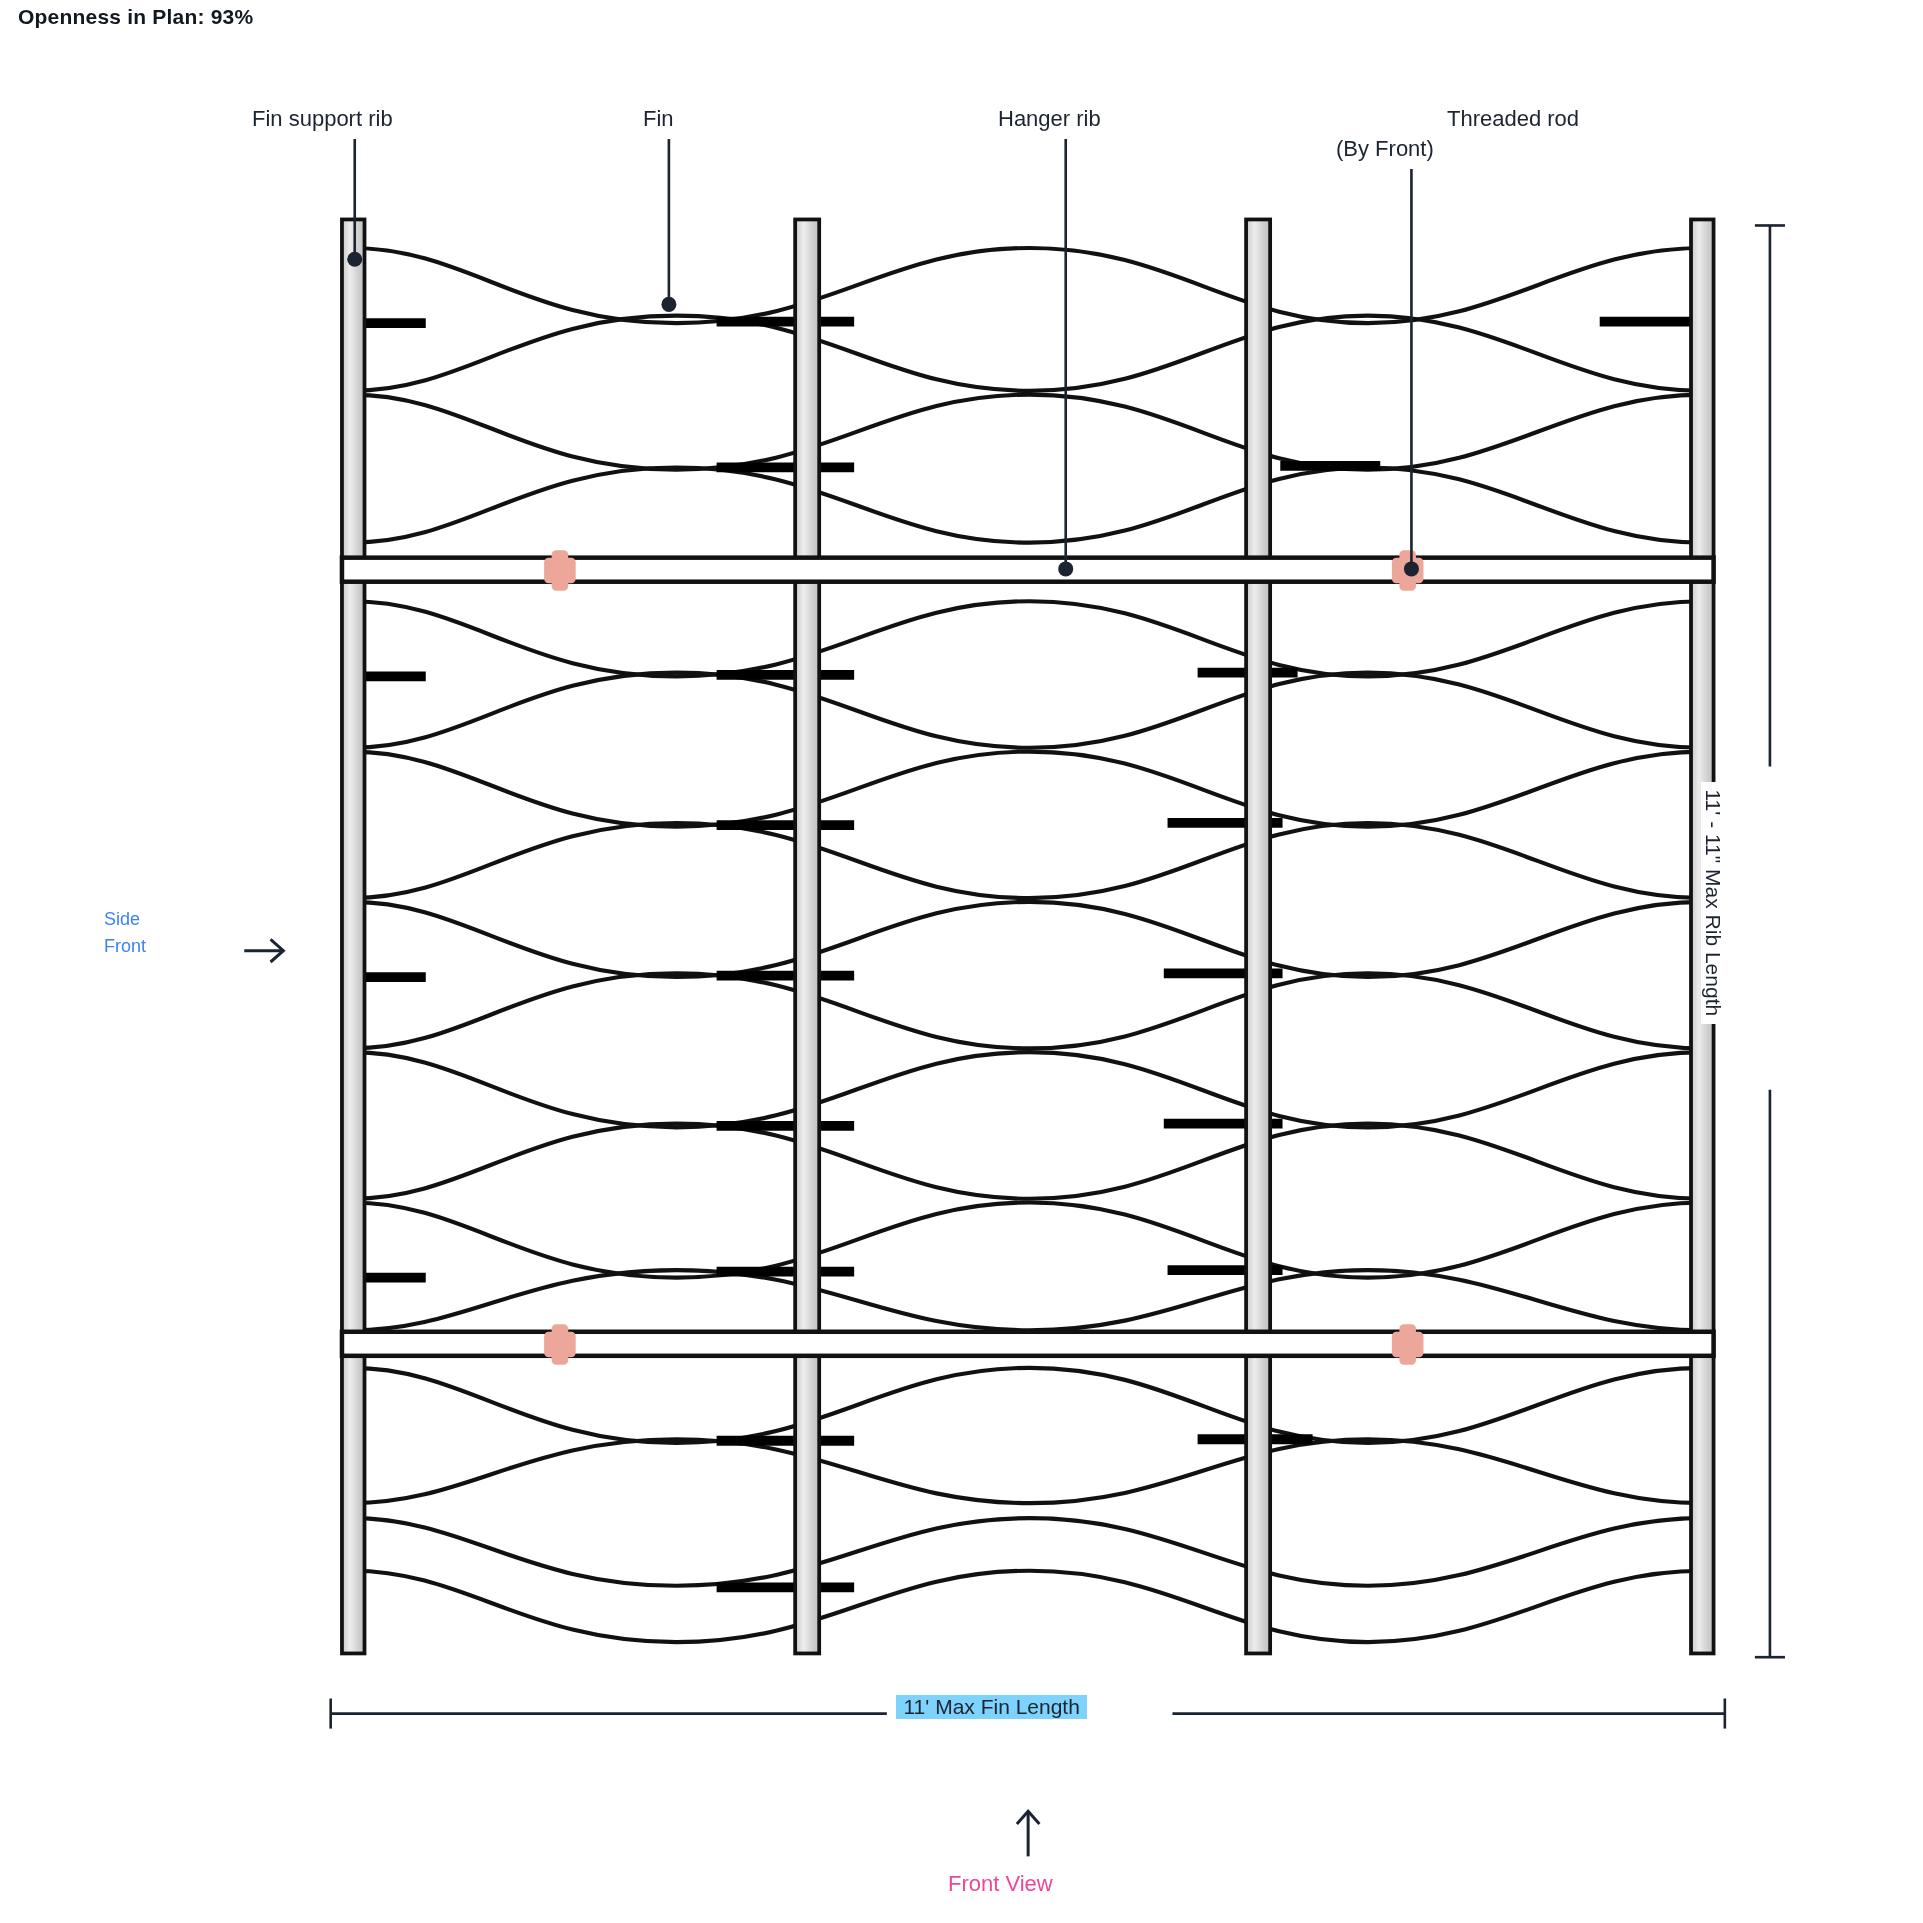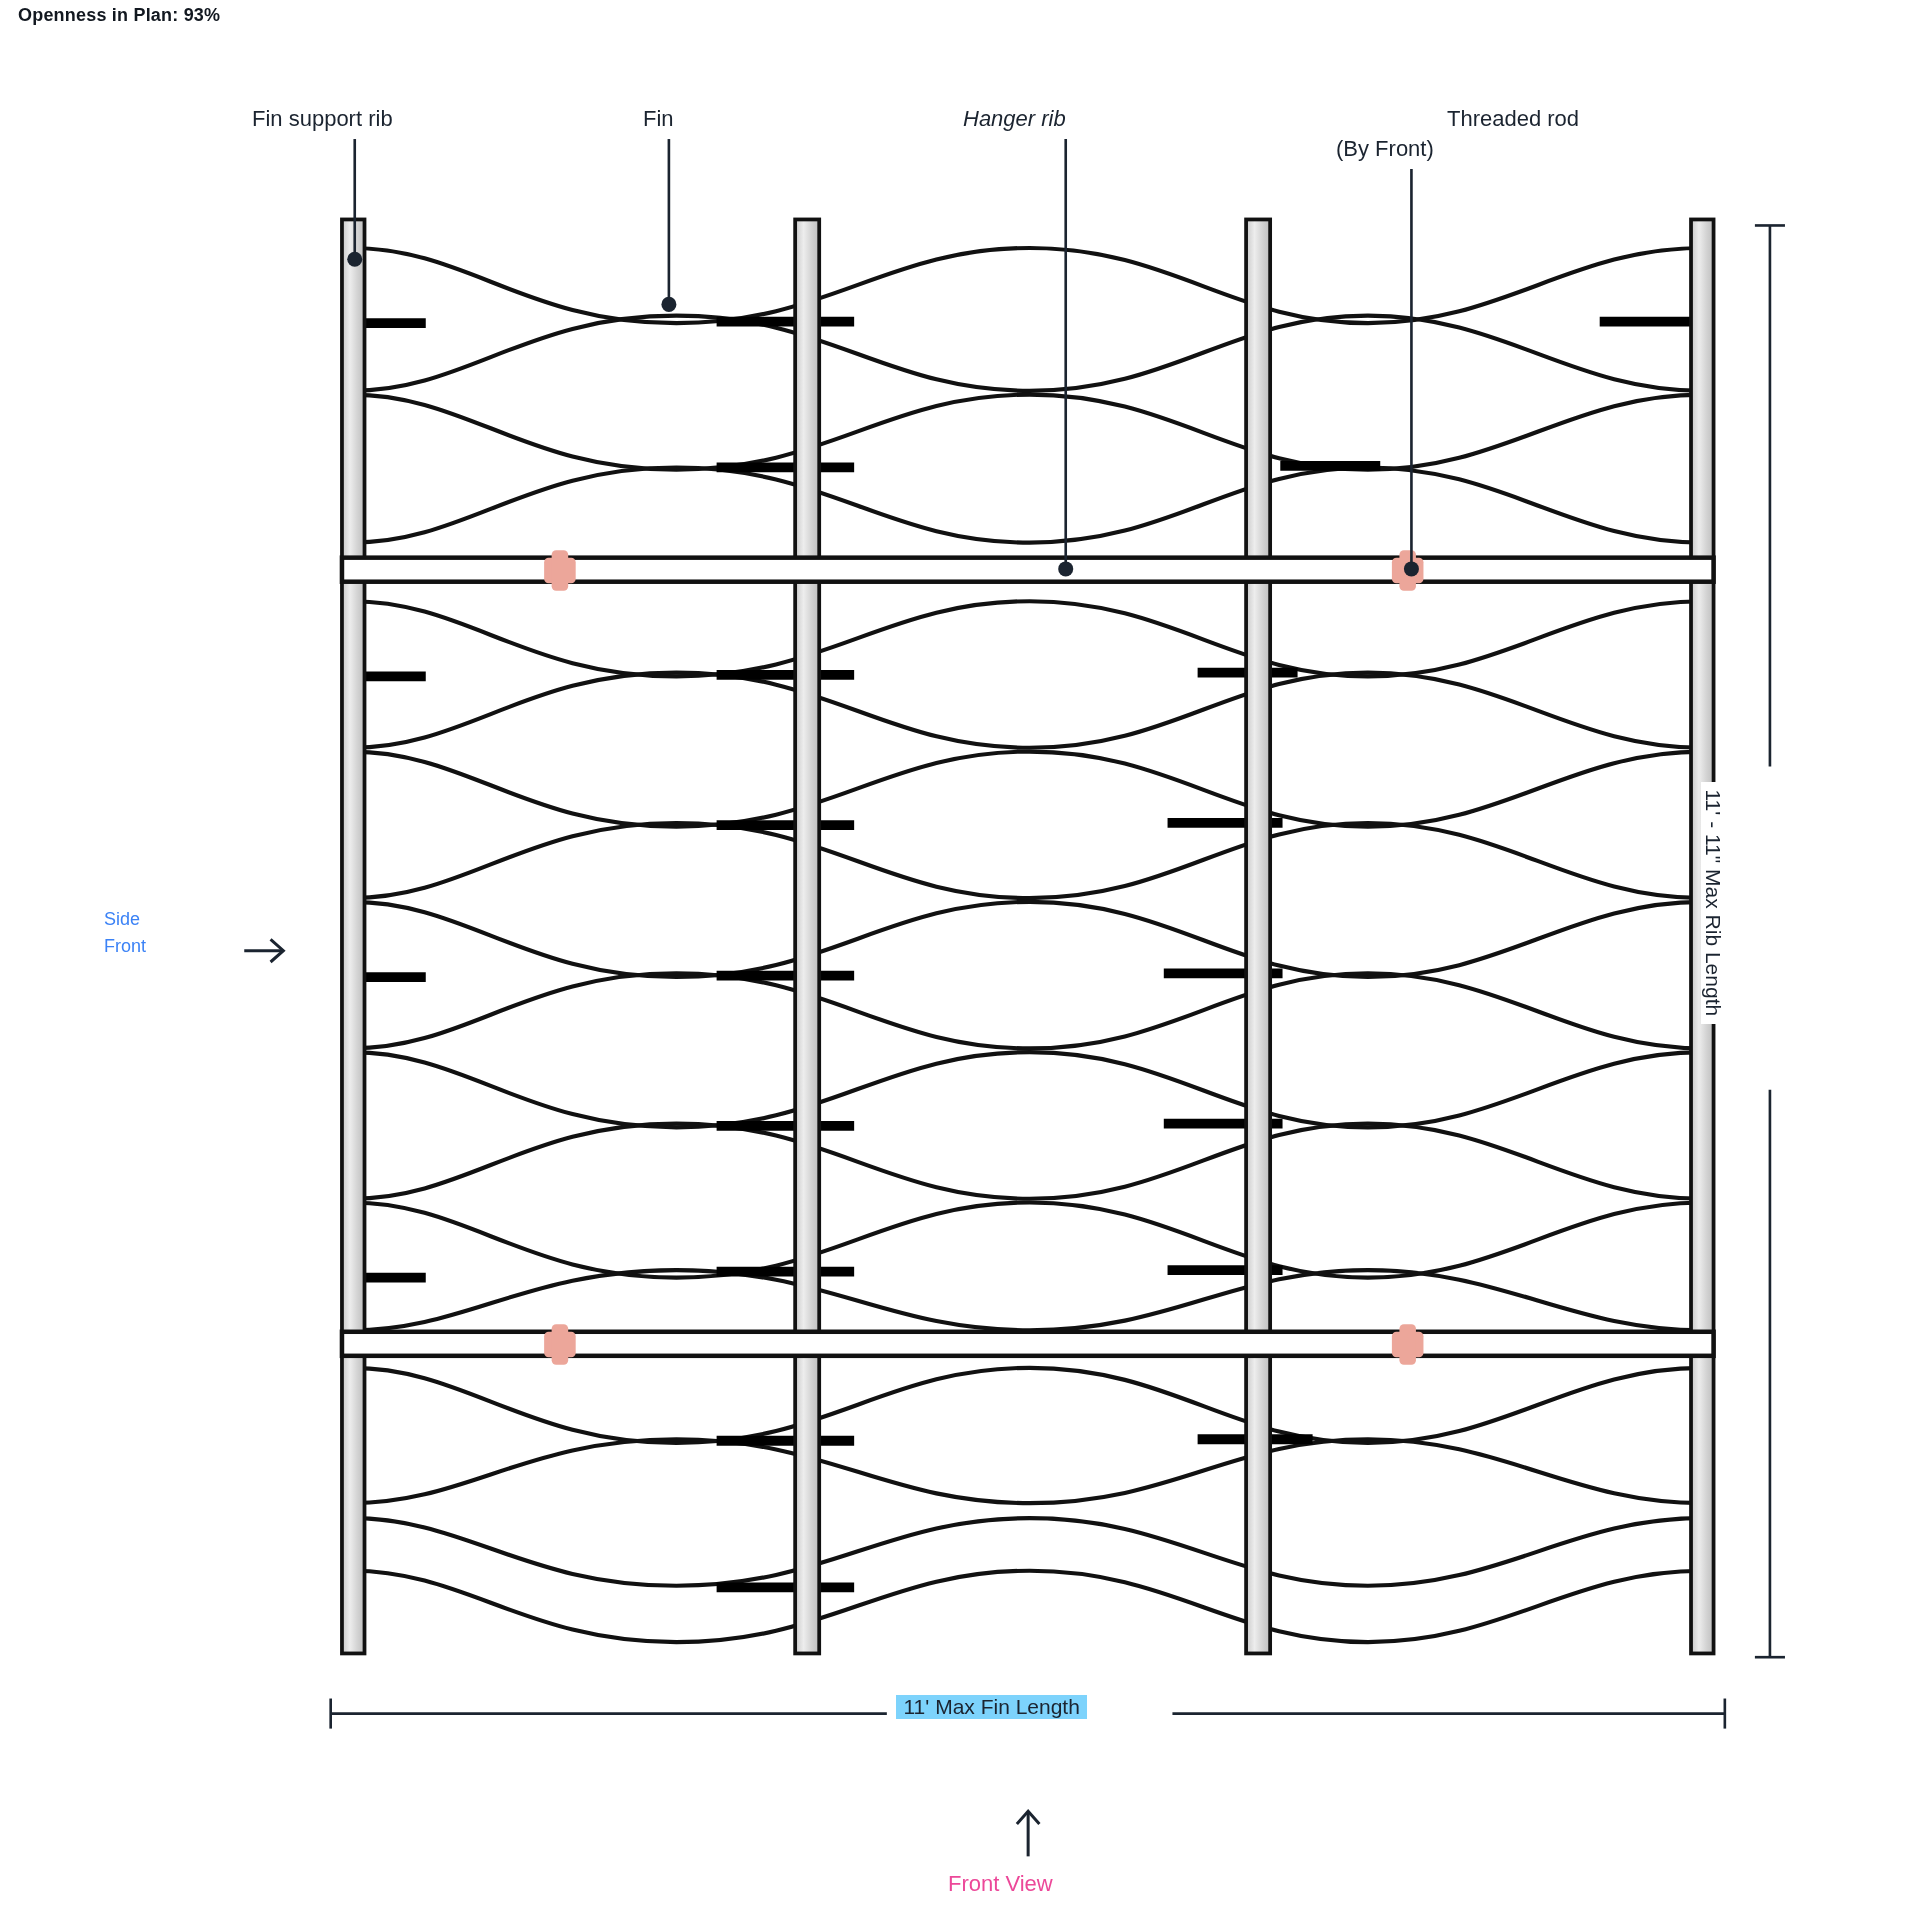--- a/index.html
+++ b/index.html
@@ -19,21 +19,21 @@
     position: absolute;
     left: 0;
     top: 0;
     width: 1924px;
     height: 1924px;
   }
   .title {
     position: absolute;
     left: 18px;
     top: 4.5px;
-    font-size: 18px;
+    font-size: 21px;
     font-weight: bold;
     letter-spacing: 0.2px;
     color: #121820;
     white-space: nowrap;
   }
   .callout-label {
     position: absolute;
     font-size: 22px;
     line-height: 27px;
     color: #1b2430;
@@ -243,21 +243,21 @@
     <g stroke="#1b2430" stroke-width="3.5">
       <line x1="2355" y1="300" x2="2355" y2="1020"></line>
       <line x1="2355" y1="1450" x2="2355" y2="2205"></line>
       <line x1="2335" y1="300" x2="2375" y2="300"></line>
       <line x1="2335" y1="2205" x2="2375" y2="2205"></line>
     </g>
   </svg>
 
   <div class="callout-label" style="left:252px; top:105px;">Fin support rib</div>
   <div class="callout-label" style="left:643px; top:105px;">Fin</div>
-  <div class="callout-label" style="left:963px; top:105px;font-style:italic;">Hanger rib</div>
+  <div class="callout-label" style="left:998px; top:105px;">Hanger rib</div>
   <div class="callout-label" style="left:1404px; top:105px;margin-left:43px;">Threaded rod</div>
   <div class="callout-label" style="left:1336px; top:135px;">(By Front)</div>
 
   <div class="side-view-label">
     <div>Side</div>
     <div>Front</div>
   </div>
 
   <div class="front-view-label">Front View</div>
 

